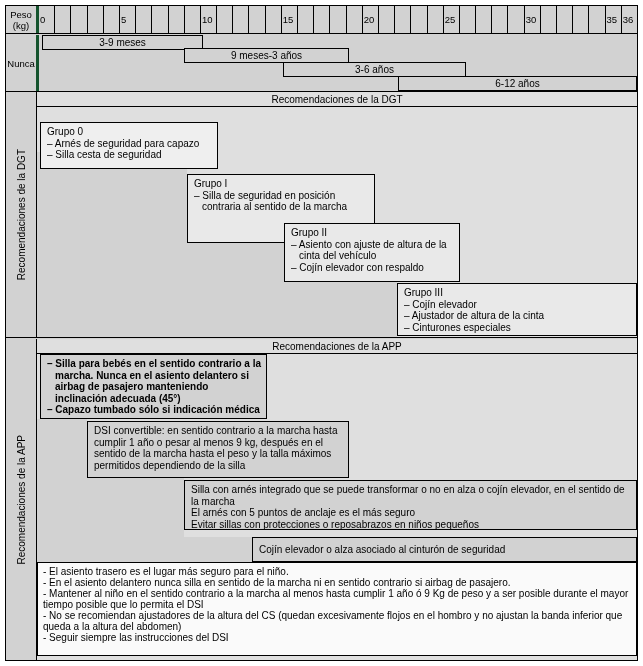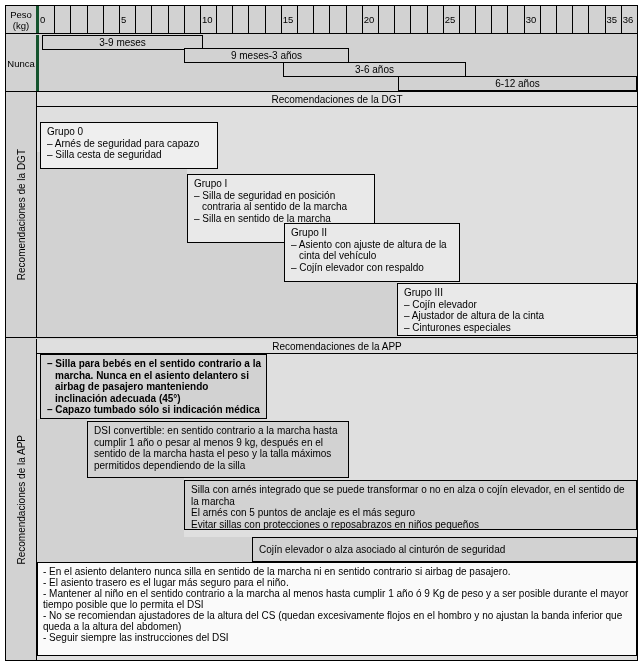--- a/index.html
+++ b/index.html
@@ -137,21 +137,20 @@
       <div class="panel p-dgt3"></div>
 
       <div class="gbox dgtbox g0">
         <div>Grupo 0</div>
         <div class="hang">– Arnés de seguridad para capazo</div>
         <div class="hang">– Silla cesta de seguridad</div>
       </div>
       <div class="gbox dgtbox g1">
         <div>Grupo I</div>
         <div class="hang">– Silla de seguridad en posición contraria al sentido de la marcha</div>
-        <div class="hang">– Silla en sentido de la marcha</div>
       </div>
       <div class="gbox dgtbox g2">
         <div>Grupo II</div>
         <div class="hang">– Asiento con ajuste de altura de la cinta del vehículo</div>
         <div class="hang">– Cojín elevador con respaldo</div>
       </div>
       <div class="gbox dgtbox g3">
         <div>Grupo III</div>
         <div class="hang">– Cojín elevador</div>
         <div class="hang">– Ajustador de altura de la cinta</div>
@@ -180,22 +179,22 @@
       <div class="gbox appbox b3">
         <div>Silla con arnés integrado que se puede transformar o no en alza o cojín elevador, en el sentido de la marcha</div>
         <div>El arnés con 5 puntos de anclaje es el más seguro</div>
         <div>Evitar sillas con protecciones o reposabrazos en niños pequeños</div>
       </div>
       <div class="gbox appbox b4">
         <div>Cojín elevador o alza asociado al cinturón de seguridad</div>
       </div>
 
       <div class="generals">
+        <div>- El asiento trasero es el lugar más seguro para el niño.</div>
         <div>- En el asiento delantero nunca silla en sentido de la marcha ni en sentido contrario si airbag de pasajero.</div>
-        <div>- El asiento trasero es el lugar más seguro para el niño.</div>
         <div>- Mantener al niño en el sentido contrario a la marcha al menos hasta cumplir 1 año ó 9 Kg de peso y a ser posible durante el mayor tiempo posible que lo permita el DSI</div>
         <div>- No se recomiendan ajustadores de la altura del CS (quedan excesivamente flojos en el hombro y no ajustan la banda inferior que queda a la altura del abdomen)</div>
         <div>- Seguir siempre las instrucciones del DSI</div>
       </div>
     </div>
   </div>
 
 </div>
 
 </body></html>

